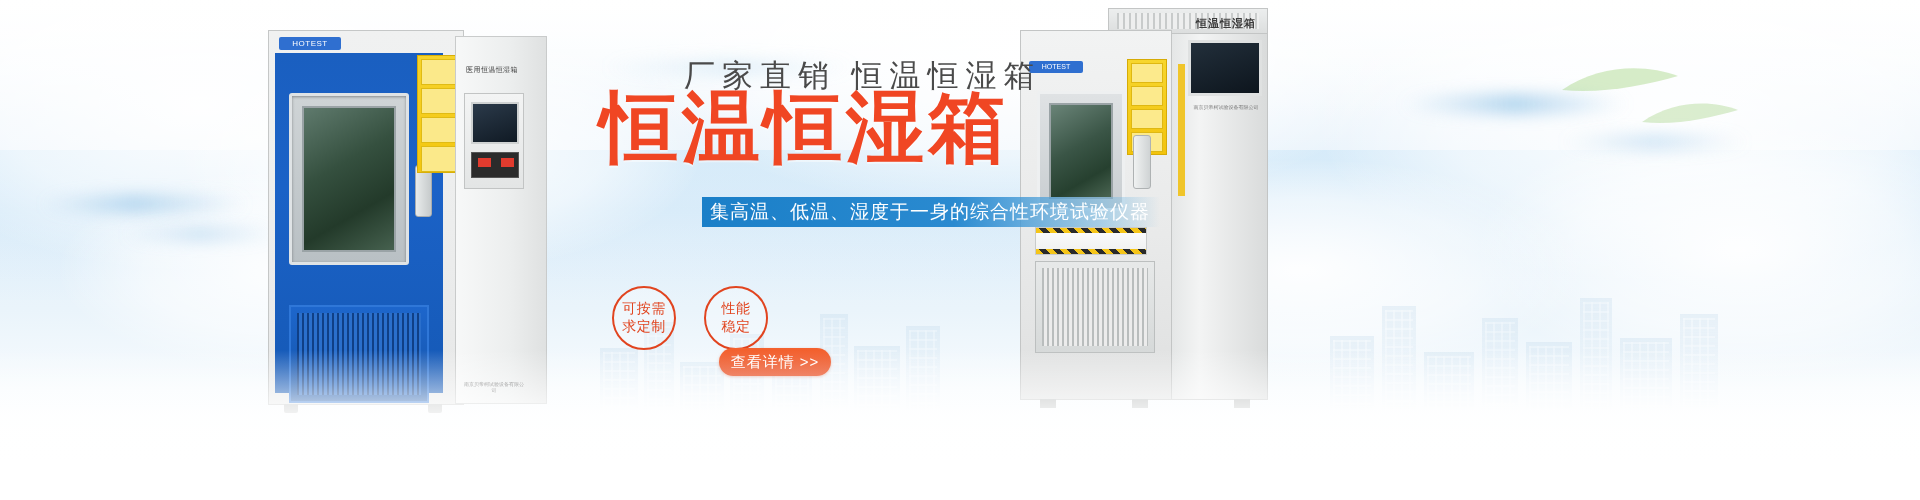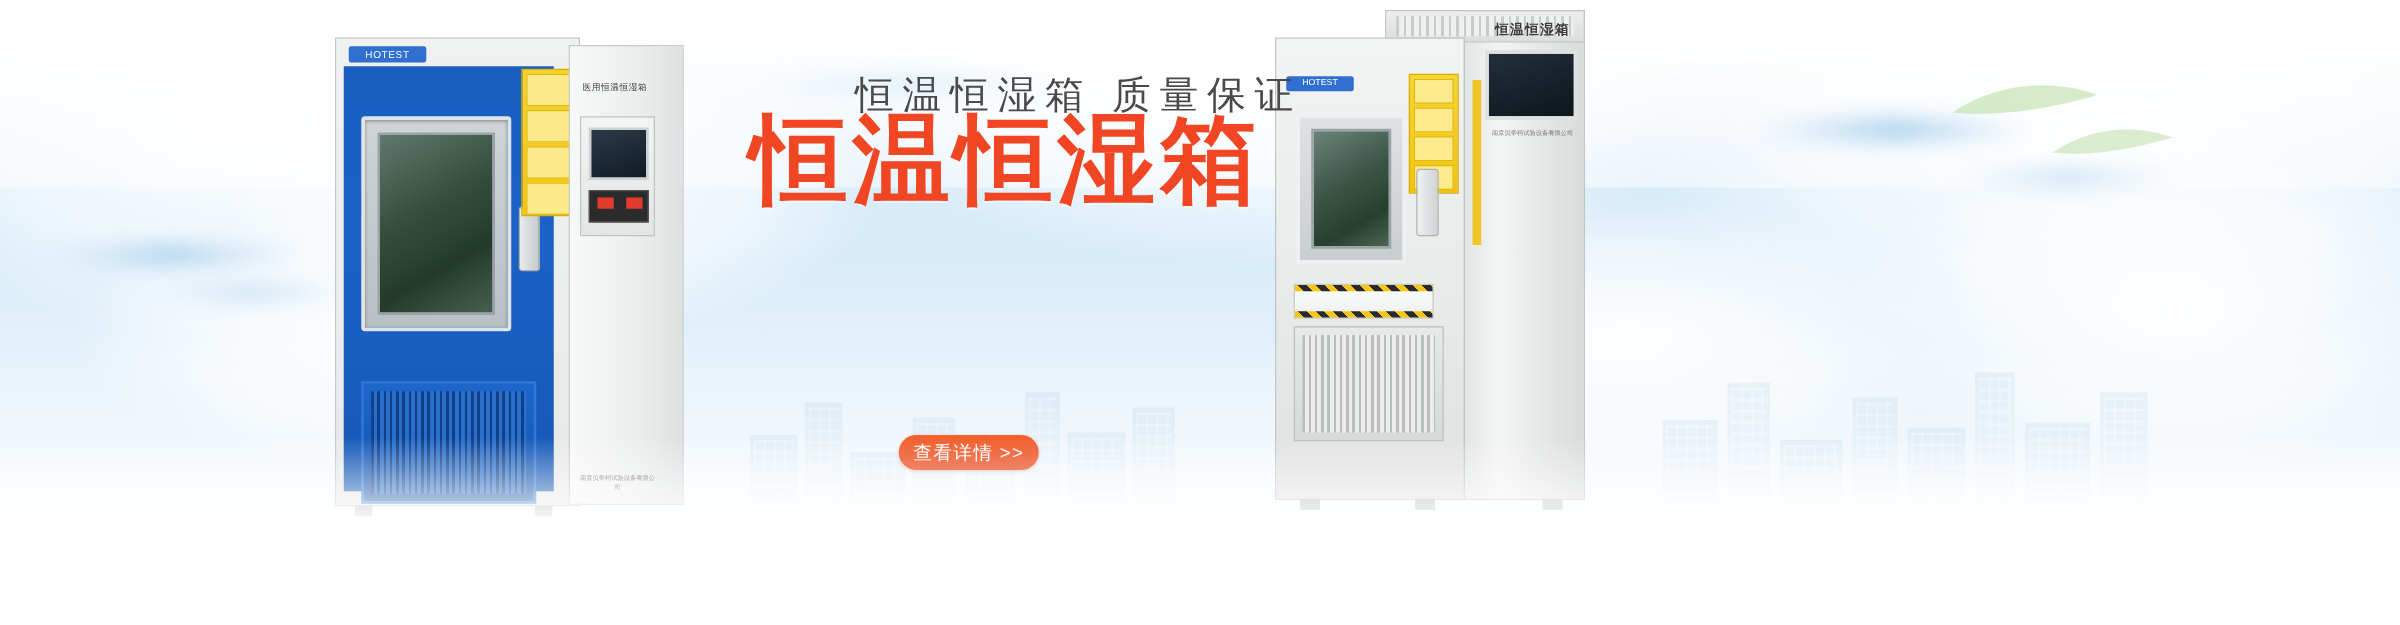--- a/index.html
+++ b/index.html
@@ -391,26 +391,37 @@
         <div class="mr-vents"></div>
       </div>
     </div>
     <div class="mr-foot" style="left:20px;"></div>
     <div class="mr-foot" style="left:112px;"></div>
     <div class="mr-foot" style="left:214px;"></div>
   </div>
 
   <div class="copy">
 
-    <div class="tagline">恒温恒湿箱  质量保证</div>
+    <div class="tagline">厂家直销  恒温恒湿箱</div>
 
     <div class="title">恒温恒湿箱</div>
 
+    <div class="subbar">
+      <span>集高温、低温、湿度于一身的综合性环境试验仪器</span>
+    </div>
 
     <div class="badges">
+      <div class="badge">
+        <div>可按需</div>
+        <div>求定制</div>
+      </div>
+      <div class="badge">
+        <div>性能</div>
+        <div>稳定</div>
+      </div>
     </div>
 
     <div class="cta">查看详情 &gt;&gt;</div>
   </div>
 
   <div class="skyband sb3"></div>
   <div class="bottomfade"></div>
 </div>
 
 </body></html>

